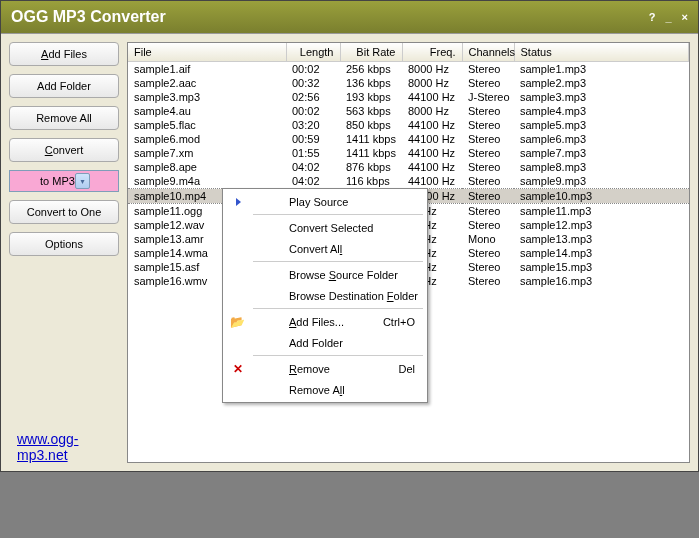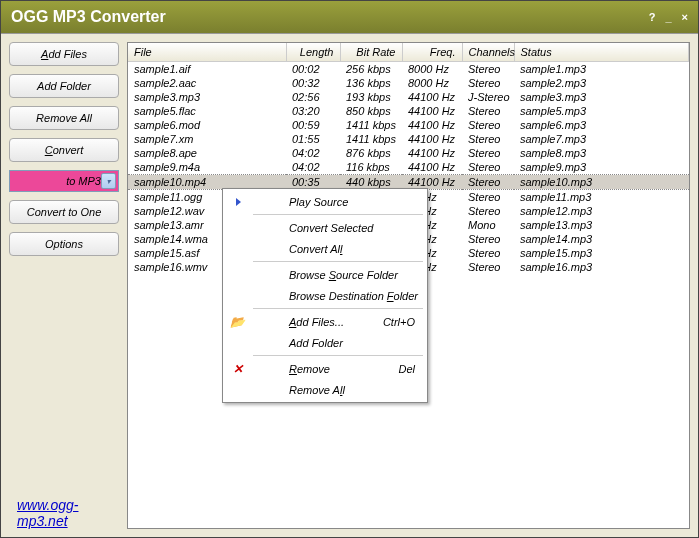--- a/index.html
+++ b/index.html
@@ -1,26 +1,26 @@
 <!DOCTYPE html>
 <html><head>
 <meta charset="utf-8">
 <style>
 * { box-sizing: border-box; margin: 0; padding: 0; font-family: Tahoma, Arial, sans-serif; font-size: 11px; }
 body { background: #808080; }
-.window { width: 699px; height: 538px; background: #f0f0f0; border: 1px solid #444; display: flex; flex-direction: column; }
+.window { width: 699px; height: 472px; background: #f0f0f0; border: 1px solid #444; display: flex; flex-direction: column; }
 .titlebar { height: 32px; background: linear-gradient(to bottom, #9aa03c, #7a7f2e); display: flex; align-items: center; padding: 0 10px; color: #fff; }
 .title { font-size: 16px; font-weight: bold; flex: 1; }
 .titlebar-icons { display: flex; gap: 10px; color: #fff; font-size: 13px; font-weight: bold; }
 .titlebar-icons span { cursor: pointer; }
-.body { flex: 1; display: flex; background: #ece9d8; padding: 8px; gap: 8px; border-top: 1px solid #999; font-style: italic; }
+.body { flex: 1; display: flex; background: #ece9d8; padding: 8px; gap: 8px; border-top: 1px solid #999; }
 .sidebar { width: 110px; display: flex; flex-direction: column; gap: 8px; }
 .btn { height: 24px; background: linear-gradient(to bottom, #fdfdfd, #e8e8e8); border: 1px solid #aaa; border-radius: 4px; display: flex; align-items: center; justify-content: center; cursor: pointer; font-size: 11px; }
 .btn .u { text-decoration: underline; }
-.select { height: 22px; background: #ec4899; border: 1px solid #7f9db9; display: flex; align-items: center; padding: 0 2px 0 4px; justify-content: flex-end; cursor: pointer; }
+.select { height: 22px; background: #f9a8d4; border: 1px solid #7f9db9; display: flex; align-items: center; padding: 0 2px 0 4px; justify-content: center; cursor: pointer; }
 .select-arrow { width: 15px; height: 16px; background: linear-gradient(to bottom, #cfe4fb, #b0cdf0); border: 1px solid #7f9db9; border-radius: 2px; display: flex; align-items: center; justify-content: center; font-size: 8px; color: #4a6a9a; }
 .spacer { flex: 1; }
 .link { color: #0000cc; text-decoration: underline; font-size: 14px; margin-left: 8px; }
 .main { flex: 1; background: #fff; border: 1px solid #888; position: relative; overflow: hidden; }
 .table { width: 100%; border-collapse: collapse; table-layout: fixed; }
 .table th { background: linear-gradient(to bottom, #fff, #ece9d8); border-right: 1px solid #ccc; border-bottom: 1px solid #ccc; font-weight: normal; padding: 3px 6px; text-align: left; height: 18px; font-size: 11px; }
 .table th.r { text-align: right; }
 .table td { padding: 0 6px; height: 14px; font-size: 11px; white-space: nowrap; overflow: hidden; line-height: 14px; }
 .table td.r { }
 .table tr.sel td { background: #d4d0c8; border-top: 1px dotted #888; border-bottom: 1px dotted #888; }
@@ -107,20 +107,28 @@
             </tr>
             <tr>
               <td>sample3.mp3</td>
               <td class="r">02:56</td>
               <td class="r">193 kbps</td>
               <td class="r">44100 Hz</td>
               <td>J-Stereo</td>
               <td>sample3.mp3</td>
             </tr>
             <tr>
+              <td>sample4.au</td>
+              <td class="r">00:02</td>
+              <td class="r">563 kbps</td>
+              <td class="r">8000 Hz</td>
+              <td>Stereo</td>
+              <td>sample4.mp3</td>
+            </tr>
+            <tr>
               <td>sample5.flac</td>
               <td class="r">03:20</td>
               <td class="r">850 kbps</td>
               <td class="r">44100 Hz</td>
               <td>Stereo</td>
               <td>sample5.mp3</td>
             </tr>
             <tr>
               <td>sample6.mod</td>
               <td class="r">00:59</td>

